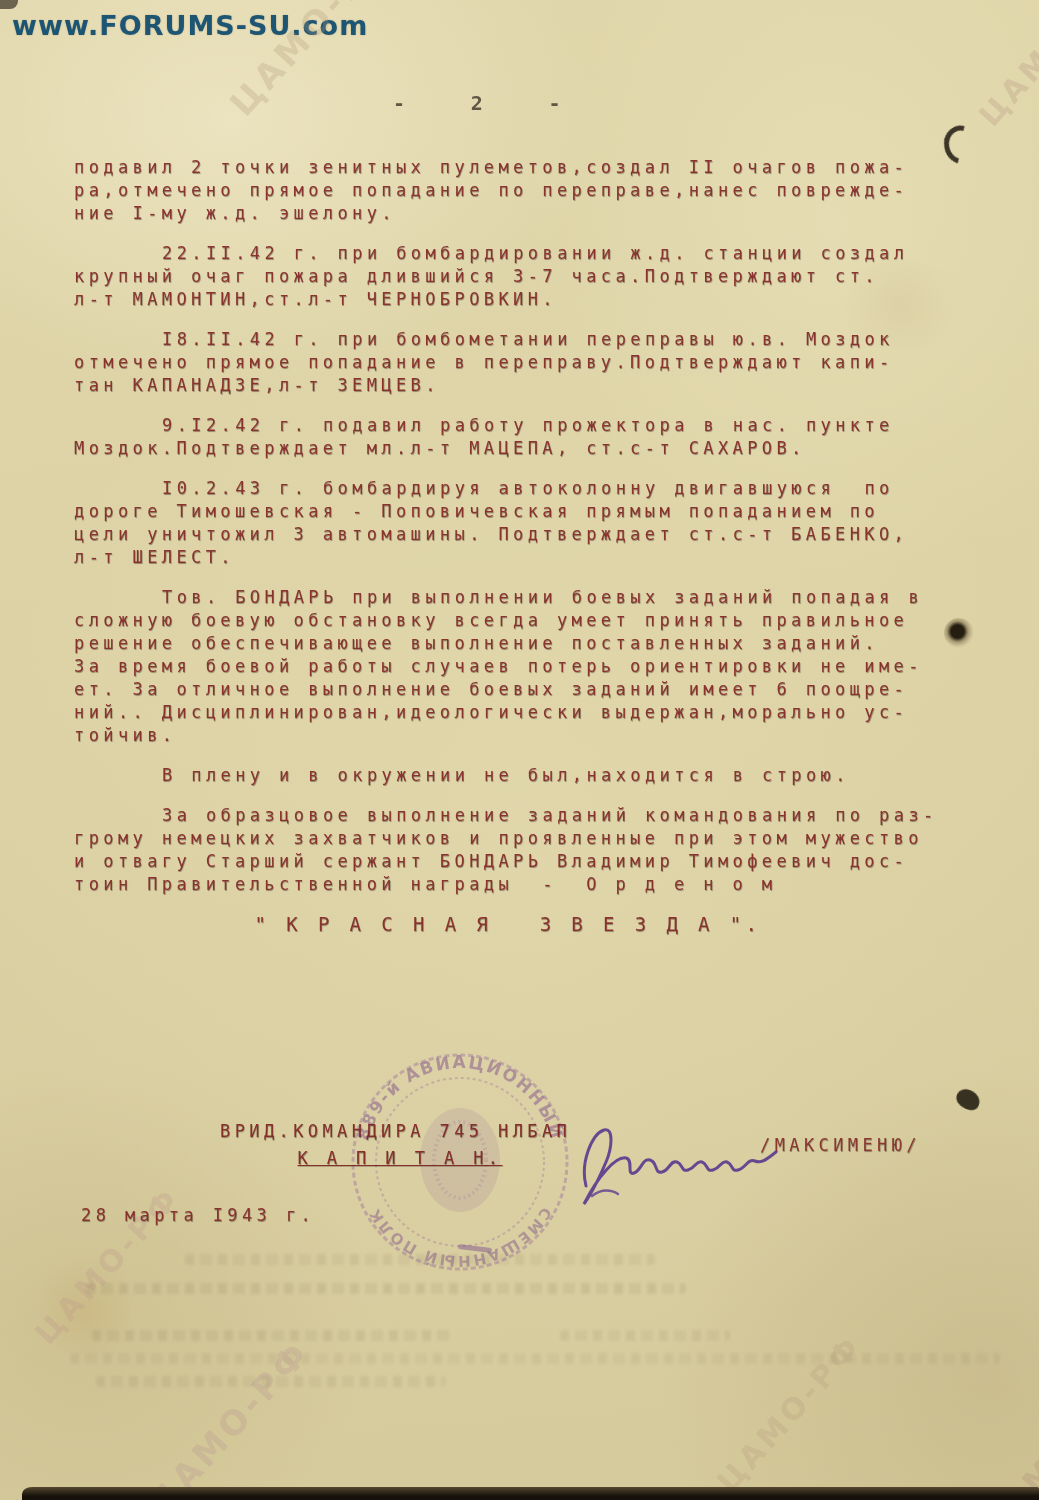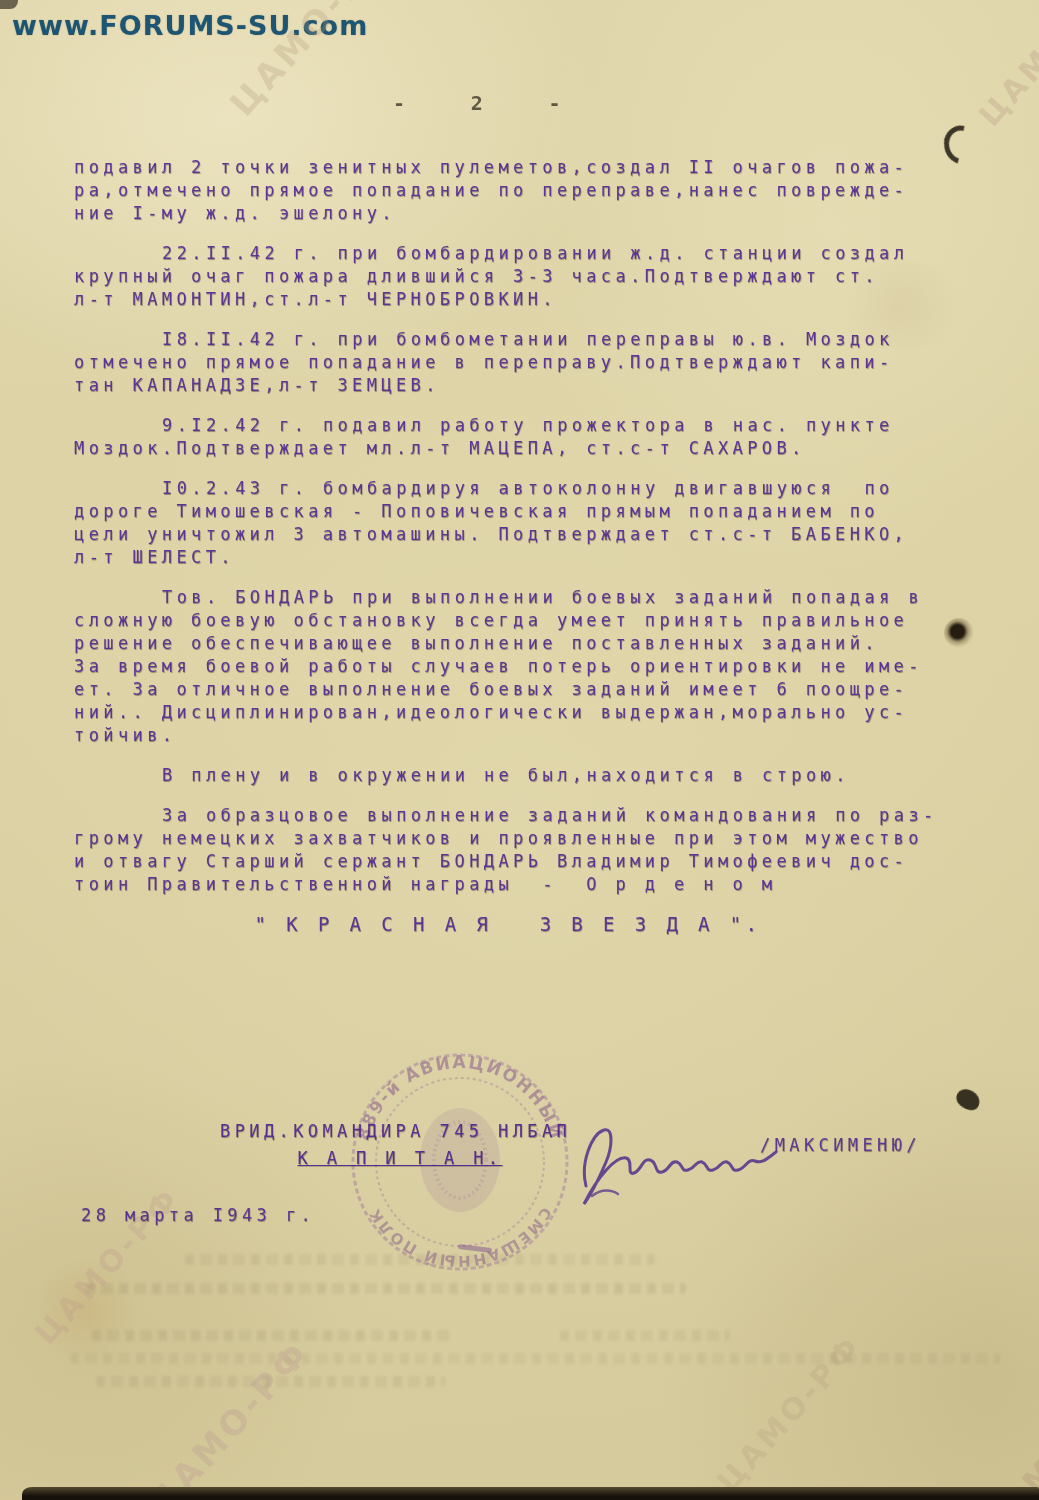--- a/index.html
+++ b/index.html
@@ -36,21 +36,21 @@
   .arch-wm.w1{left:200px;top:8px;font-size:34px;color:rgba(175,150,120,.28);}
   .arch-wm.w2{left:952px;top:30px;font-size:30px;color:rgba(180,150,130,.30);}
   .arch-wm.w3{left:8px;top:1248px;font-size:30px;color:rgba(185,145,140,.26);}
   .arch-wm.w4{left:118px;top:1408px;font-size:34px;color:rgba(185,150,145,.30);}
   .arch-wm.w5{left:690px;top:1396px;font-size:30px;color:rgba(180,150,125,.25);}
   .arch-wm.w6{left:952px;top:1438px;font-size:32px;color:rgba(175,145,120,.33);}
   
   .tw{
     font-family:"DejaVu Sans Mono","Liberation Mono",monospace;
     font-size:17px;line-height:23px;letter-spacing:4.4px;
-    color:#4c1d95;
+    color:#7f1d1d;
   }
   .pageno{
     position:absolute;left:393px;top:92px;width:172px;
     display:flex;justify-content:space-between;align-items:center;
     font-size:20px;font-weight:bold;color:#4a4233;opacity:.85;
   }
   .content{
     position:absolute;left:74px;top:156px;width:868px;
     opacity:.88;
     text-shadow:0.6px 0.6px 0.7px rgba(62,55,43,.55);
@@ -138,21 +138,21 @@
     <span>-</span>
     <span>2</span>
     <span>-</span>
   </div>
 
   <div class="content tw">
     <div class="para">подавил 2 точки зенитных пулеметов,создал II очагов пожа-
 ра,отмечено прямое попадание по переправе,нанес поврежде-
 ние I-му ж.д. эшелону.</div>
     <div class="para indent">22.II.42 г. при бомбардировании ж.д. станции создал
-крупный очаг пожара длившийся 3-3 часа.Подтверждают ст.
+крупный очаг пожара длившийся 3-7 часа.Подтверждают ст.
 л-т МАМОНТИН,ст.л-т ЧЕРНОБРОВКИН.</div>
     <div class="para indent">I8.II.42 г. при бомбометании переправы ю.в. Моздок
 отмечено прямое попадание в переправу.Подтверждают капи-
 тан КАПАНАДЗЕ,л-т ЗЕМЦЕВ.</div>
     <div class="para indent">9.I2.42 г. подавил работу прожектора в нас. пункте
 Моздок.Подтверждает мл.л-т МАЦЕПА, ст.с-т САХАРОВ.</div>
     <div class="para indent">I0.2.43 г. бомбардируя автоколонну двигавшуюся  по
 дороге Тимошевская - Поповичевская прямым попаданием по
 цели уничтожил 3 автомашины. Подтверждает ст.с-т БАБЕНКО,
 л-т ШЕЛЕСТ.</div>

